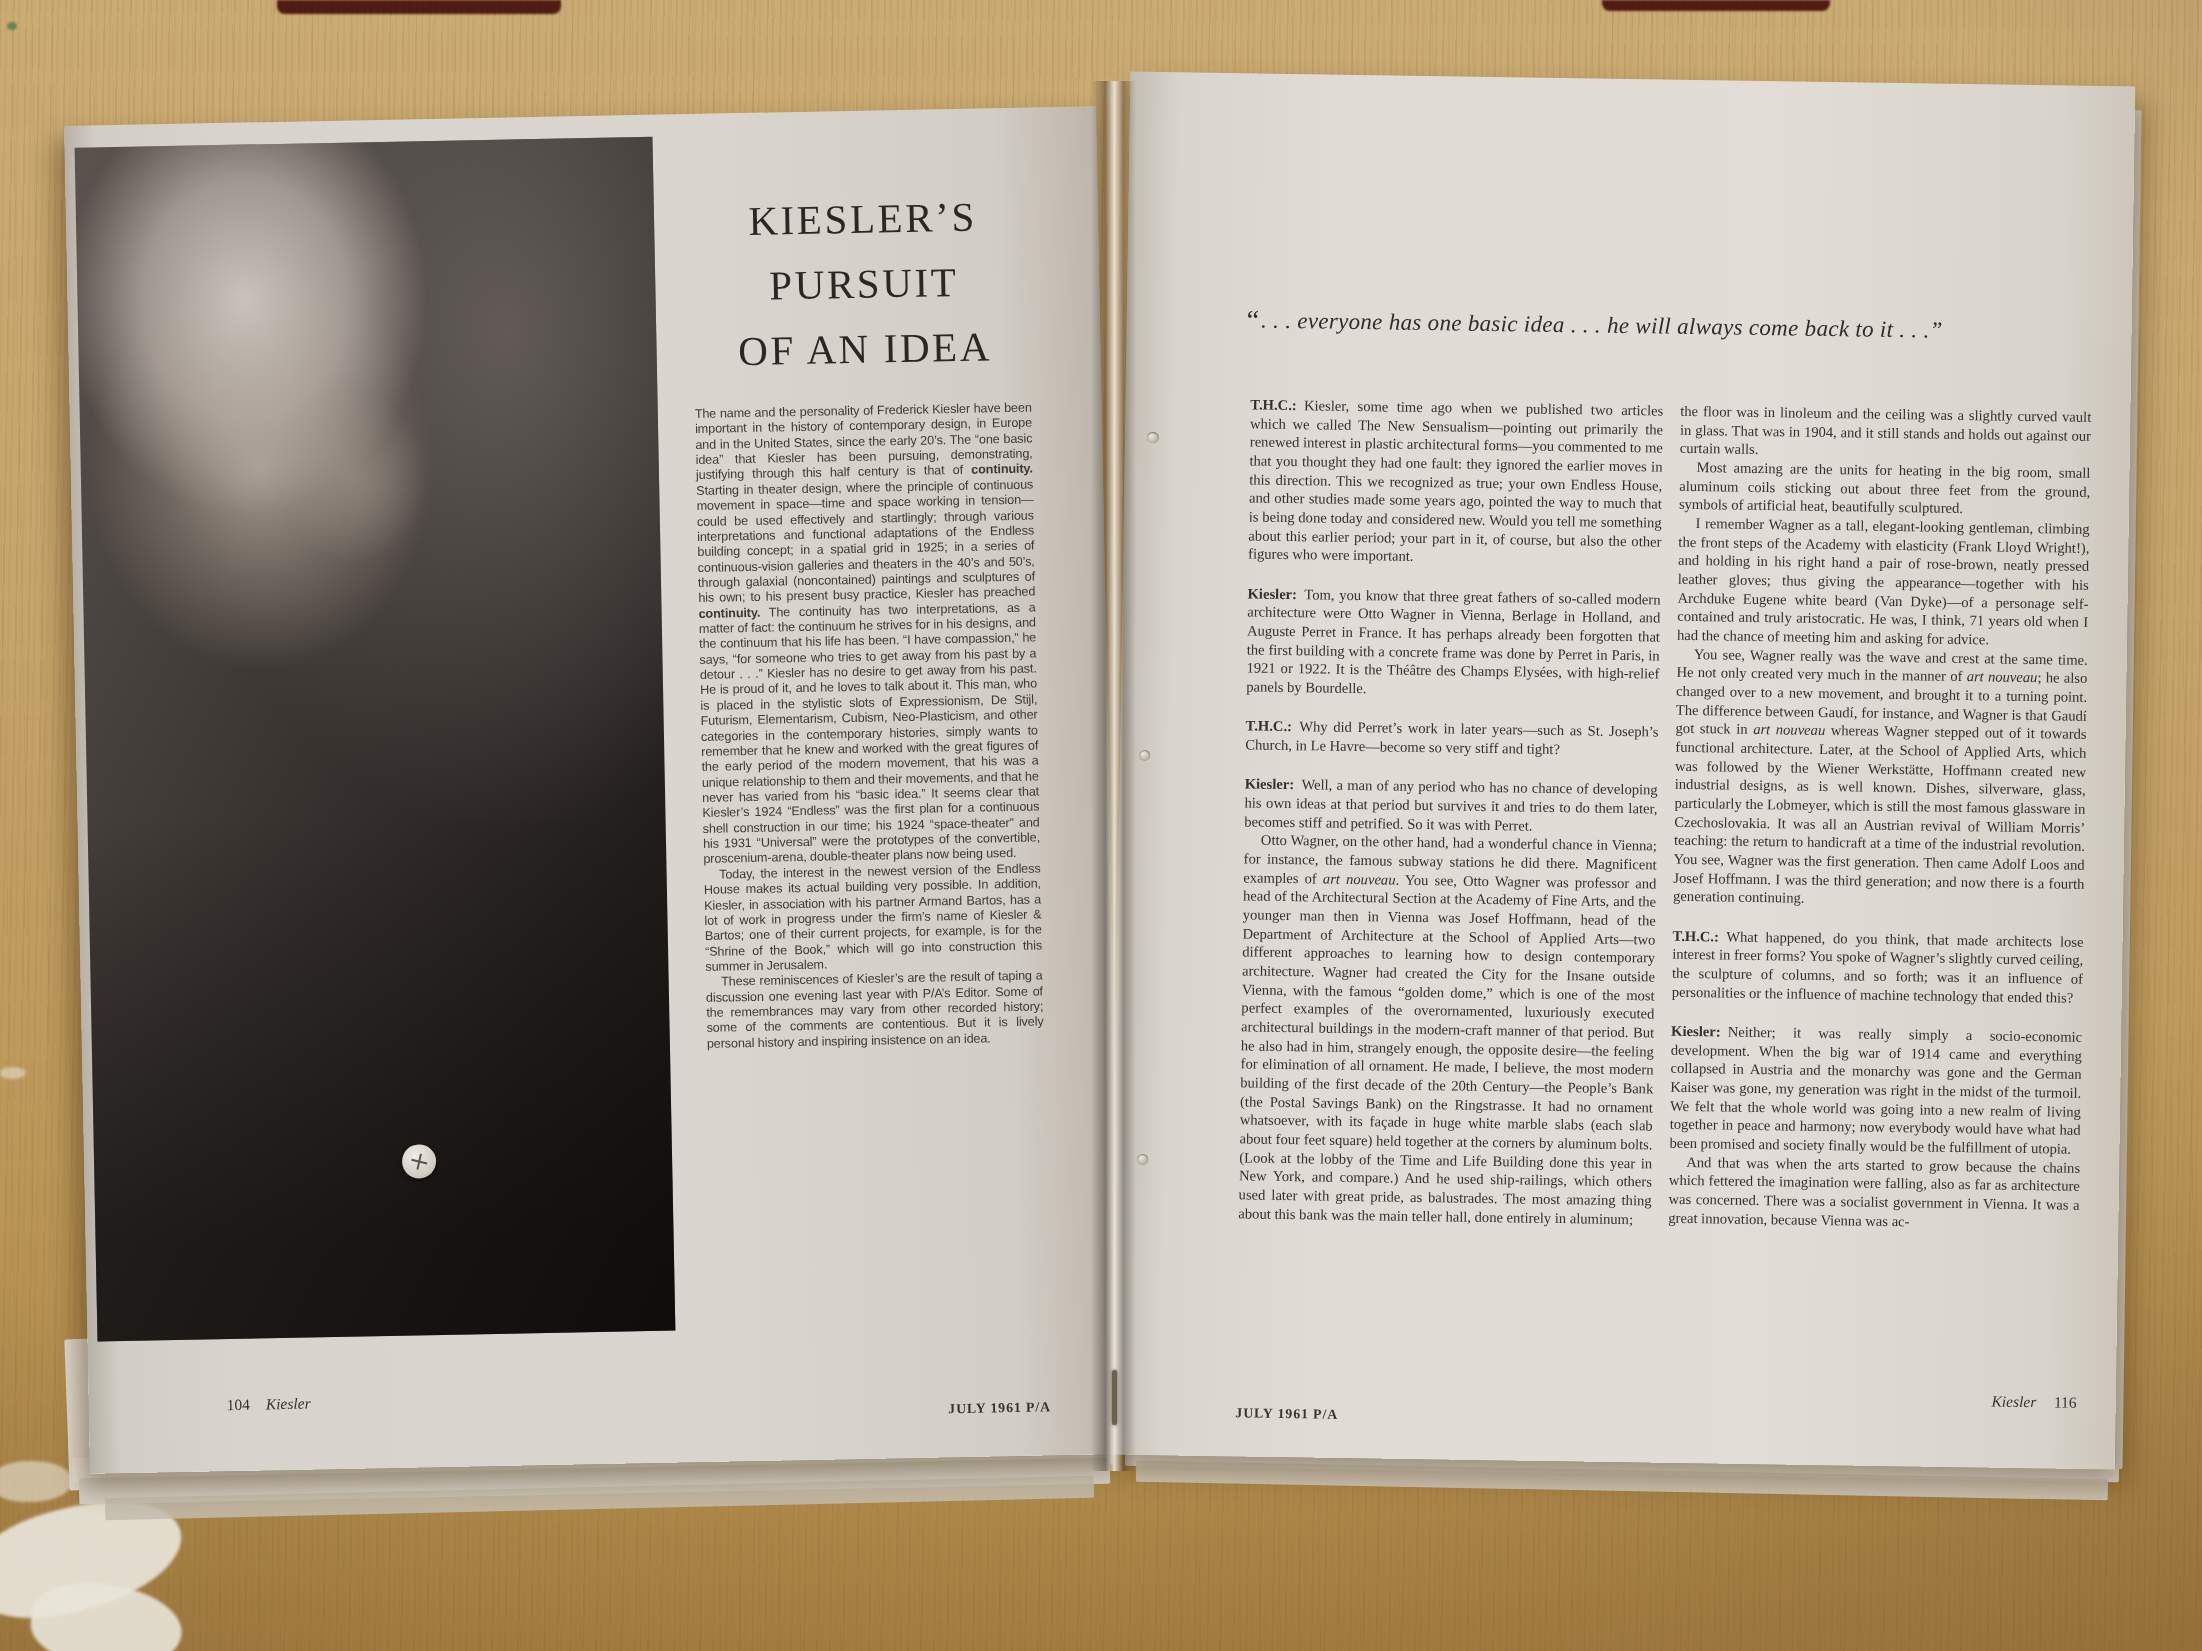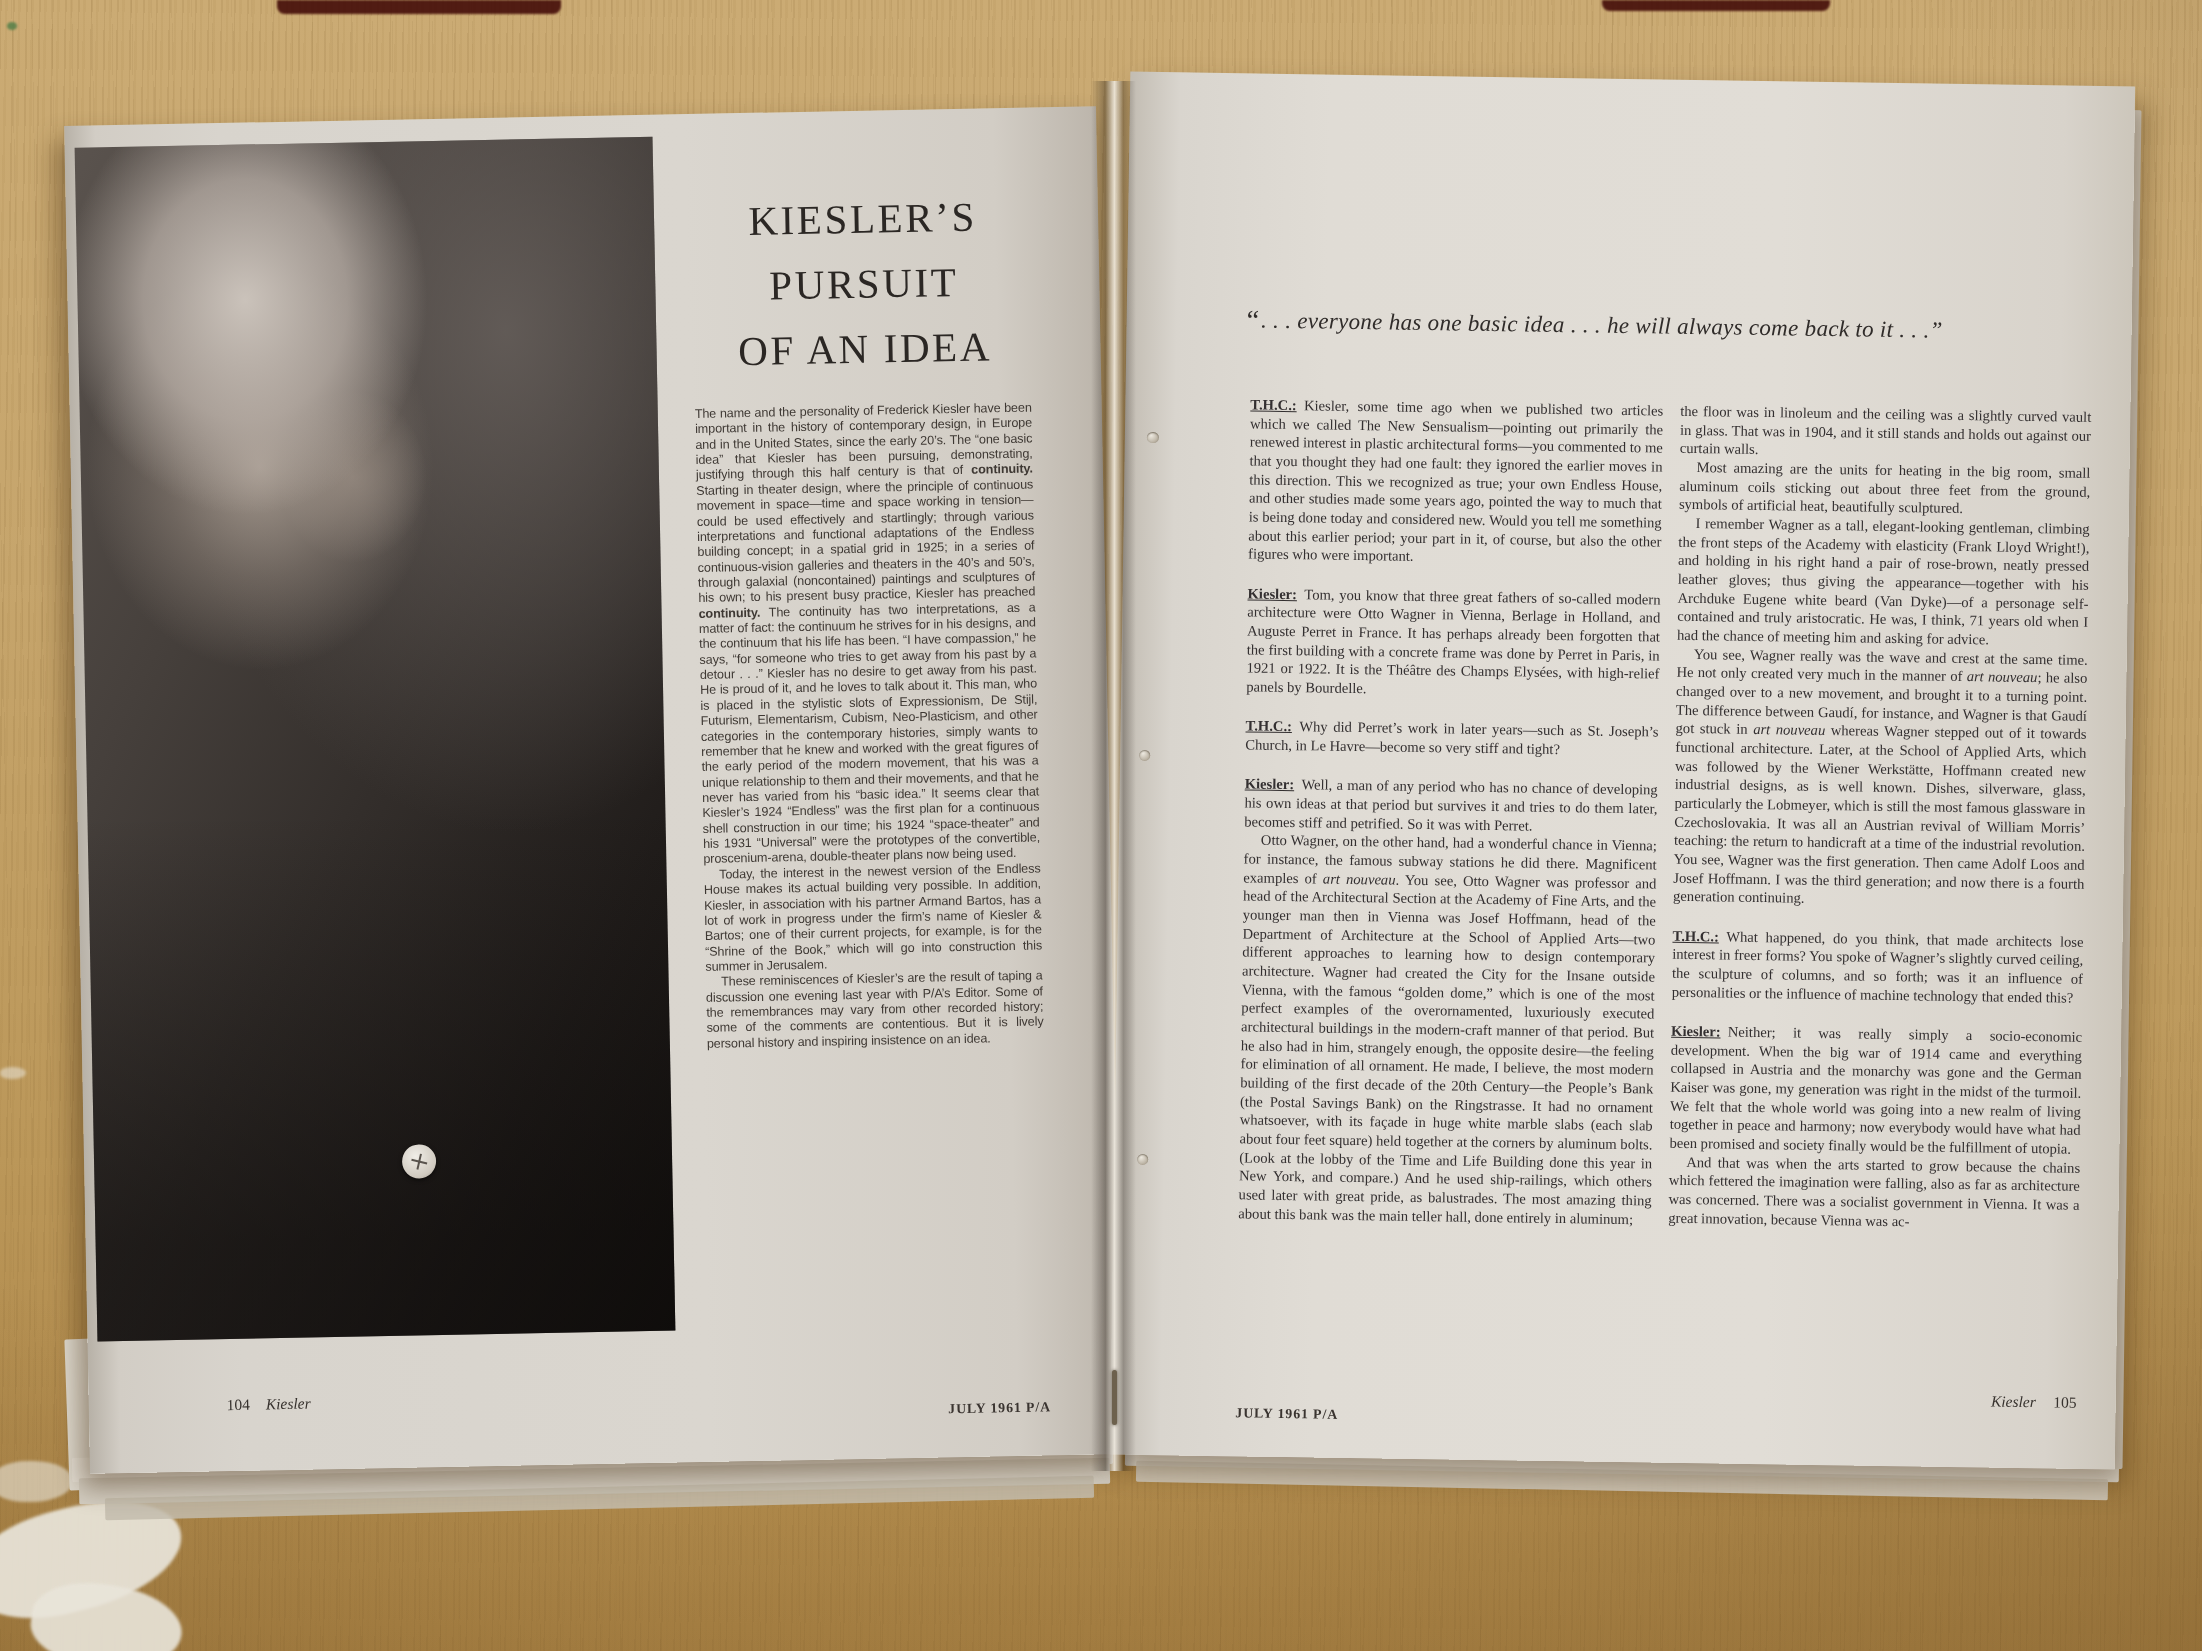--- a/index.html
+++ b/index.html
@@ -78,21 +78,21 @@
     font-size:23px;letter-spacing:0.3px;white-space:nowrap;}
   .pq-open{font-size:28px;line-height:0;vertical-align:-1.7px;margin-right:1.7px;}
   .pq-text{font-style:italic;}
   .col{position:absolute;top:322px;text-align:justify;color:#332f30;
     font-family:"Liberation Serif", serif;font-size:14.6px;line-height:1.28;}
   .col1{left:125px;width:413px;}
   .col2{left:555px;width:411px;}
   .col .para{margin:0;}
   .col .para.ind{text-indent:17px;}
   .col .para.gap{margin-top:20.6px;}
-  .spk{font-weight:bold;text-decoration:underline;}
+  .spk{font-weight:bold;}
   .b{font-weight:bold;}
   .i{font-style:italic;}
   .hole{position:absolute;width:11.2px;height:11.2px;border-radius:50%;
     background:radial-gradient(circle at 35% 30%, #efebe2, #b5ac9c 75%);box-shadow:inset 0 0.9px 1.7px rgba(60,50,35,0.6);}
   .hole.h1{left:22.4px;top:360px;} .hole.h2{left:19px;top:678px;} .hole.h3{left:23px;top:1082px;}
   .rfoot-l{position:absolute;left:125px;top:1332px;font-size:13.8px;font-weight:bold;letter-spacing:0.9px;color:#3a3430;}
   .rfoot-r{position:absolute;left:555px;top:1308px;width:411px;text-align:right;font-size:15.5px;color:#37322e;}
   .rfoot-r .lbl{font-style:italic;margin-right:13.8px;}
 </style>
 </head>
@@ -165,21 +165,21 @@
         <p class="para ind"><span>I remember Wagner as a tall, elegant-looking gentleman, climbing the front steps of the Academy with elasticity (Frank Lloyd Wright!), and holding in his right hand a pair of rose-brown, neatly pressed leather gloves; thus giving the appearance—together with his Archduke Eugene white beard (Van Dyke)—of a personage self-contained and truly aristocratic. He was, I think, 71 years old when I had the chance of meeting him and asking for advice.</span></p>
         <p class="para ind"><span>You see, Wagner really was the wave and crest at the same time. He not only created very much in the manner of </span><span class="i">art nouveau</span><span>; he also changed over to a new movement, and brought it to a turning point. The difference between Gaudí, for instance, and Wagner is that Gaudí got stuck in </span><span class="i">art nouveau</span><span> whereas Wagner stepped out of it towards functional architecture. Later, at the School of Applied Arts, which was followed by the Wiener Werkstätte, Hoffmann created new industrial designs, as is well known. Dishes, silverware, glass, particularly the Lobmeyer, which is still the most famous glassware in Czechoslovakia. It was all an Austrian revival of William Morris’ teaching: the return to handicraft at a time of the industrial revolution. You see, Wagner was the first generation. Then came Adolf Loos and Josef Hoffmann. I was the third generation; and now there is a fourth generation continuing.</span></p>
         <p class="para gap"><span class="spk">T.H.C.:</span> <span>What happened, do you think, that made architects lose interest in freer forms? You spoke of Wagner’s slightly curved ceiling, the sculpture of columns, and so forth; was it an influence of personalities or the influence of machine technology that ended this?</span></p>
         <p class="para gap"><span class="spk">Kiesler:</span> <span>Neither; it was really simply a socio-economic development. When the big war of 1914 came and everything collapsed in Austria and the monarchy was gone and the German Kaiser was gone, my generation was right in the midst of the turmoil. We felt that the whole world was going into a new realm of living together in peace and harmony; now everybody would have what had been promised and society finally would be the fulfillment of utopia.</span></p>
         <p class="para ind"><span>And that was when the arts started to grow because the chains which fettered the imagination were falling, also as far as architecture was concerned. There was a socialist government in Vienna. It was a great innovation, because Vienna was ac-</span></p>
       </div>
 
     <div class="rfoot-l">JULY 1961 P/A</div>
     <div class="rfoot-r">
       <span class="lbl">Kiesler</span>
-      <span class="num">105</span>
+      <span class="num">116</span>
     </div>
   </div>
 
   <div class="spine"></div>
   <div class="staple"></div>
 
 </div>
 
 
 </body></html>

